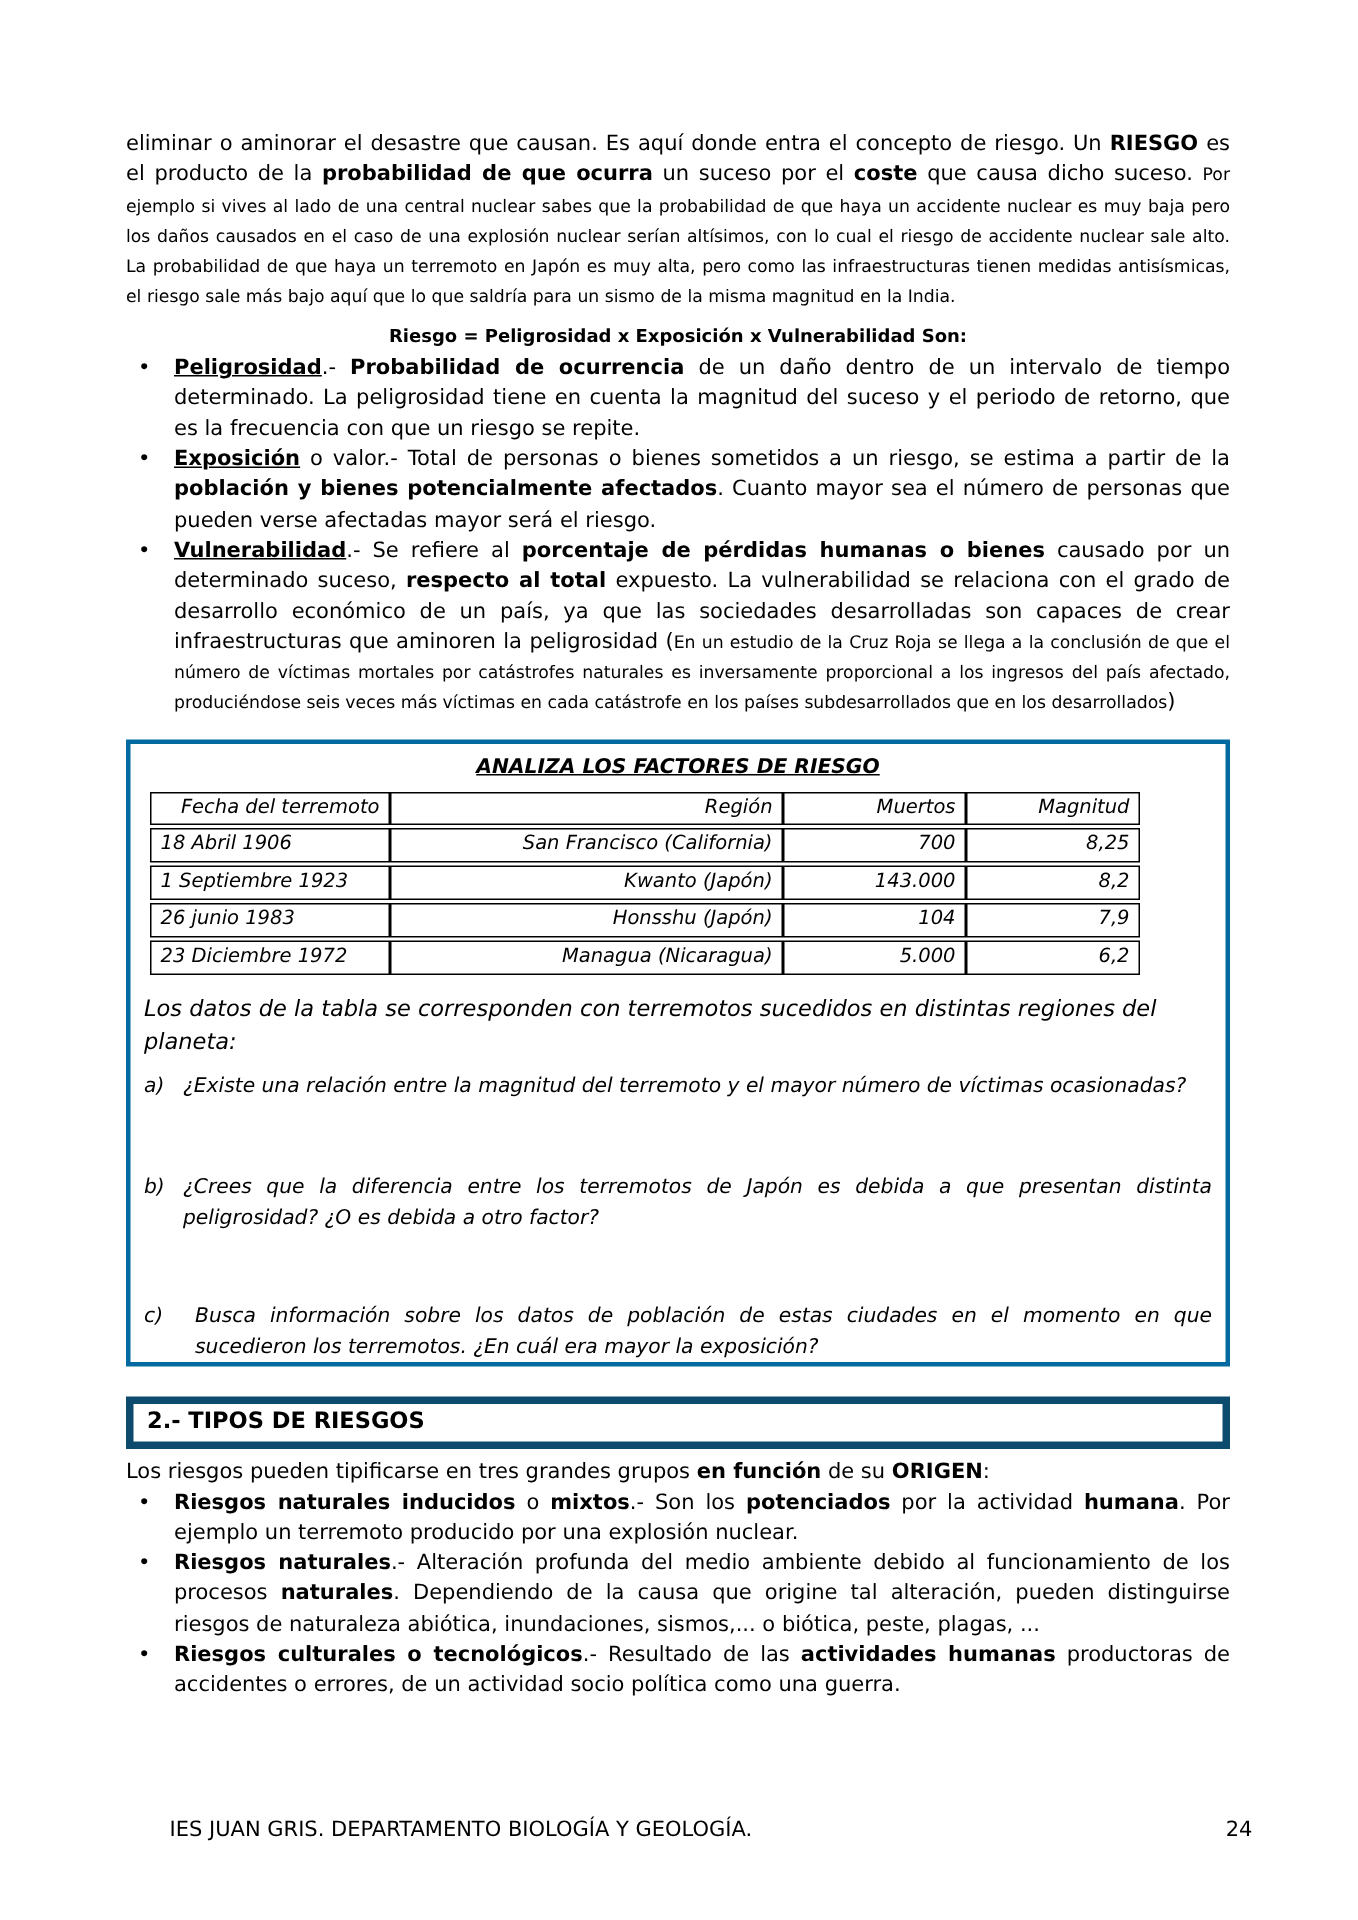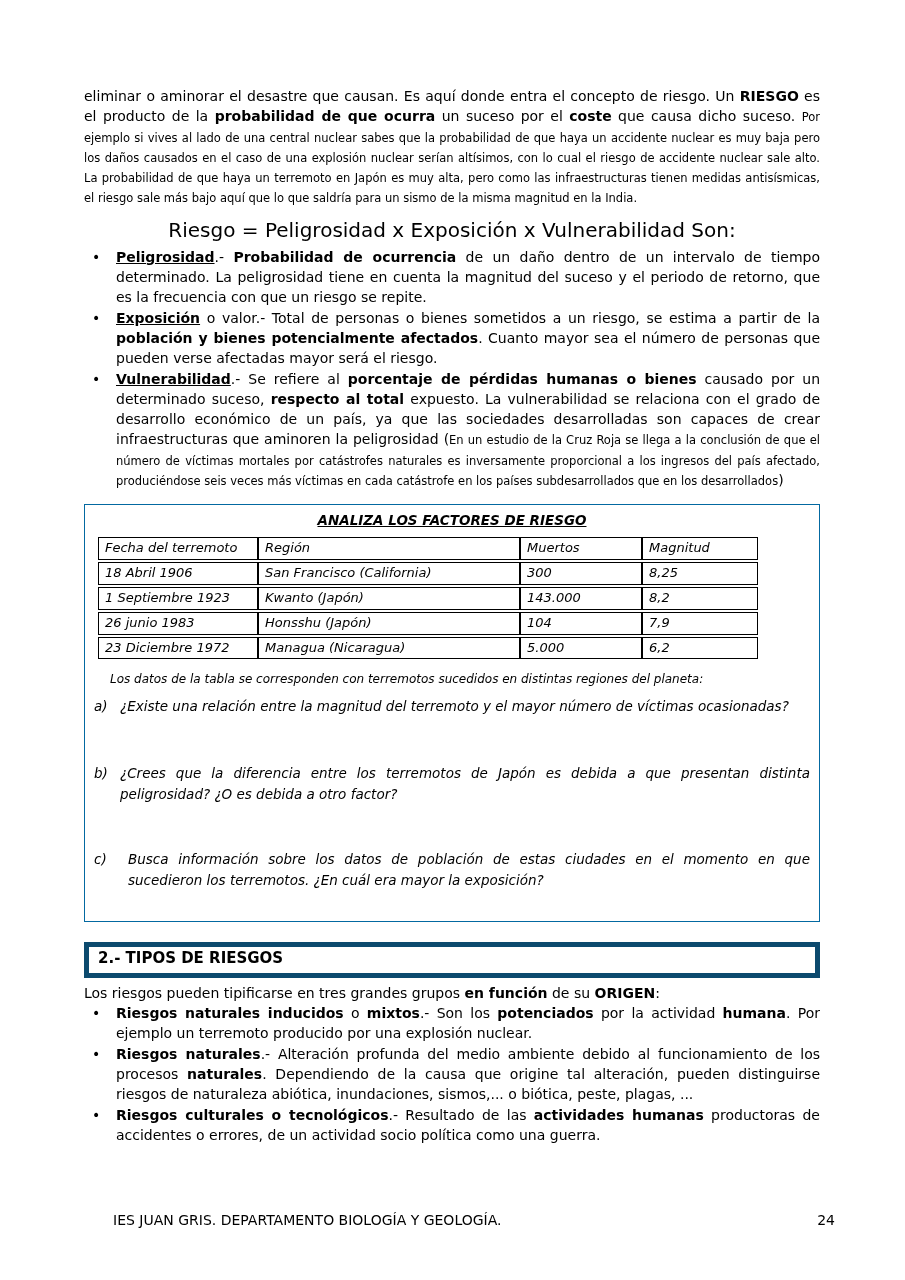--- a/index.html
+++ b/index.html
@@ -22,38 +22,39 @@
     text-align: justify;
     font-size: 14px;
     line-height: 1.45;
   }
   .intro-gap { margin-bottom: 8px; }
   .b  { font-weight: bold; }
   .bu { font-weight: bold; text-decoration: underline; }
   .sm { font-size: 11.5px; }
   .formula {
     text-align: center;
-    font-size: 20px;
+    font-size: 12px;
     line-height: 1.45;
     margin: 1px 0 2px;
+    font-weight: bold;
   }
   .bullet-item {
     position: relative;
     padding-left: 32px;
     text-align: justify;
     font-size: 14px;
     line-height: 1.45;
   }
   .bullet-item::before {
     content: "\2022";
     position: absolute;
     left: 8px; top: 0;
   }
   .analiza-box {
-    border: 1px solid #0369a1;
+    border: 3px solid #0369a1;
     margin-top: 14px;
     height: 418px;
     padding: 6px 9px;
     overflow: hidden;
   }
   .analiza-title {
     text-align: center;
     font-weight: bold;
     font-style: italic;
     text-decoration: underline;
@@ -65,36 +66,36 @@
     border-spacing: 0 2px;
     table-layout: fixed;
     width: 660px;
     margin: 5px 4px 0;
     font-style: italic;
     font-size: 13px;
   }
   .quake-table th, .quake-table td {
     border: 1px solid #000;
     padding: 1px 6px;
-    text-align: left;
+    text-align: right;
     font-weight: normal;
     line-height: 1.45;
     overflow: hidden;
     white-space: nowrap;
   }
   .quake-table td:first-child { text-align: left; }
   .col-date   { width: 160px; }
   .col-region { width: 262px; }
   .col-deaths { width: 122px; }
   .col-mag    { width: 116px; }
   .note {
     font-style: italic;
-    font-size: 12px;
+    font-size: 15px;
     line-height: 1.5;
-    margin: 9px 16px 0;
+    margin: 9px 0 0;
   }
   .question {
     display: flex;
     font-style: italic;
     font-size: 13.5px;
     line-height: 1.55;
   }
   .q-label { flex: 0 0 26px; }
   .q-text  { flex: 1 1 auto; text-align: justify; }
   .q-a { margin-top: 8px; }
@@ -147,21 +148,21 @@
           <th>Fecha del terremoto</th>
           <th>Región</th>
           <th>Muertos</th>
           <th>Magnitud</th>
         </tr>
       </thead>
       <tbody>
         <tr>
           <td>18 Abril 1906</td>
           <td>San Francisco (California)</td>
-          <td>300</td>
+          <td>700</td>
           <td>8,25</td>
         </tr>
         <tr>
           <td>1 Septiembre 1923</td>
           <td>Kwanto (Japón)</td>
           <td>143.000</td>
           <td>8,2</td>
         </tr>
         <tr>
           <td>26 junio 1983</td>

